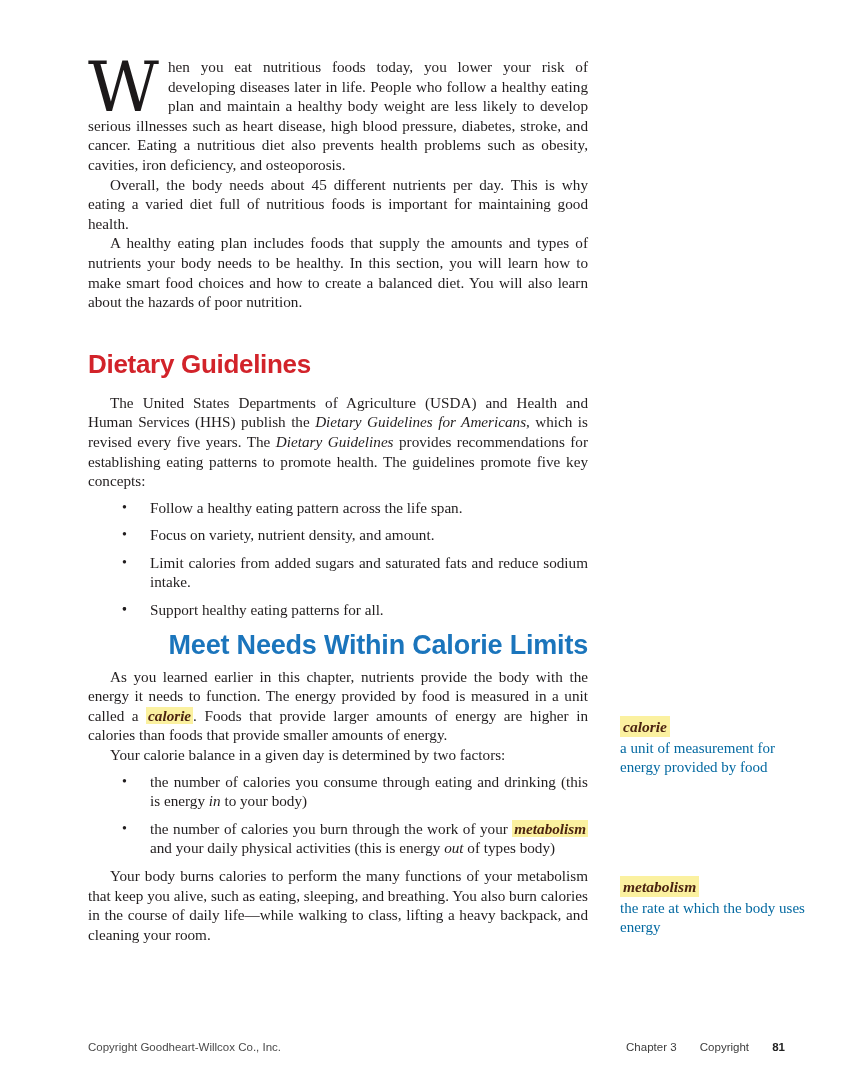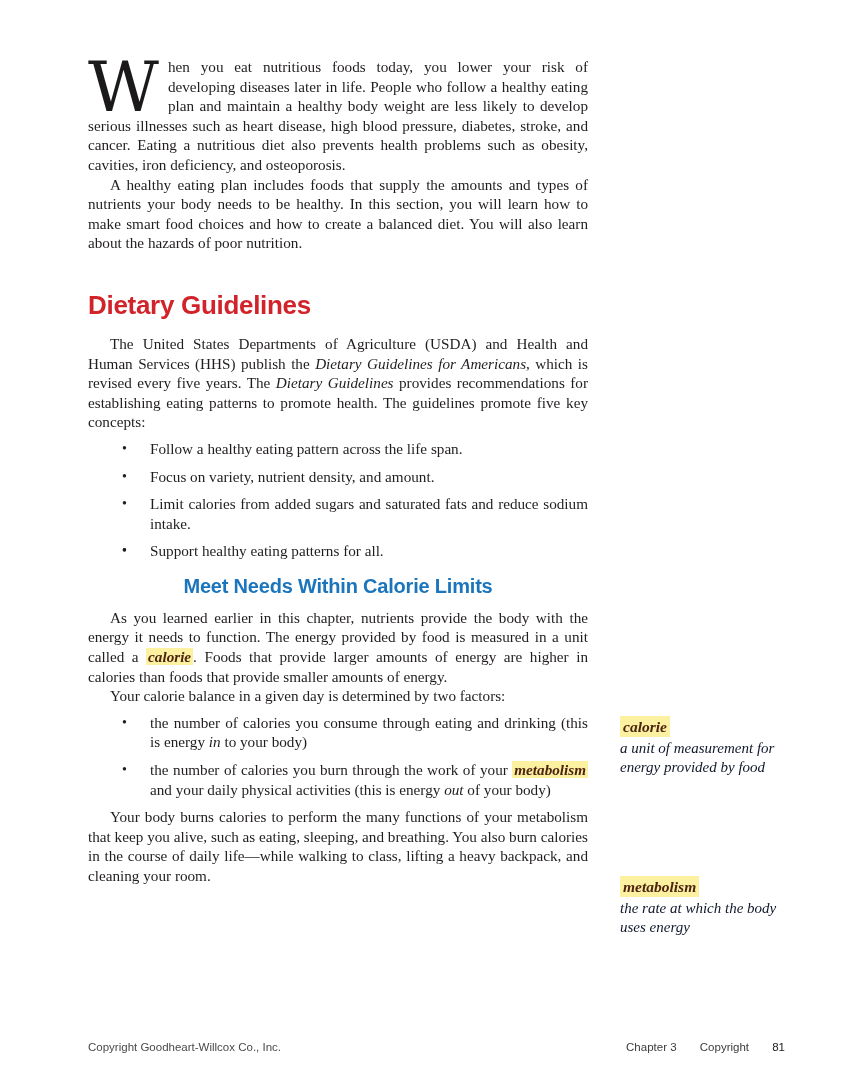--- a/index.html
+++ b/index.html
@@ -24,23 +24,23 @@
     color:#1c191a;
   }
   .h1-red{
     font-family:"Liberation Sans", sans-serif;
     font-weight:bold;font-size:26px;line-height:28px;
     color:var(--heading-red,#d2232a);
     margin:38px 0 15px 0;text-align:left;text-indent:0;letter-spacing:-0.3px;
   }
   .h2-blue{
     font-family:"Liberation Sans", sans-serif;
-    font-weight:bold;font-size:20px;line-height:22px;
+    font-weight:bold;font-size:27px;line-height:22px;
     color:var(--heading-blue,#1b75bc);
-    margin:14px 0 11px 0;text-align:center;text-indent:0;letter-spacing:-0.2px;
+    margin:14px 0 11px 0;text-align:right;text-indent:0;letter-spacing:-0.2px;
   }
   .bullet-list{margin:7px 0 0 0;padding:0;list-style:none;}
   .bullet-item{
     position:relative;margin:0 0 8px 0;padding-left:62px;text-indent:0;text-align:justify;
   }
   .bullet-item:last-child{margin-bottom:0;}
   .bullet-glyph{
     position:absolute;left:34px;top:0;
     font-size:14px;
   }
@@ -58,40 +58,41 @@
     font-size:15px;line-height:19px;text-align:left;
   }
   .margin-note .term{
     display:inline-block;
     font-weight:bold;font-style:italic;font-size:15.5px;
     color:var(--key-term,#4b2310);
     background:var(--highlight-yellow,#fbf1a0);
     padding:1px 3px;
     margin-bottom:2px;
   }
-  .margin-note .definition{font-style:italic;color:#0f172a;}
+  .margin-note .definition{color:#0369a1;}
   .footer{
     position:absolute;left:88px;top:1041px;width:697px;
     font-family:"Liberation Sans", sans-serif;
     font-size:11.5px;color:#4a4a4a;
     display:flex;justify-content:space-between;align-items:baseline;
   }
   .footer .right{color:#3c3c3c;}
   .footer .right span{margin-left:20px;}
-  .footer .pagenum{font-weight:normal;color:#222;}
+  .footer .pagenum{font-weight:bold;color:#222;}
 </style>
 </head>
 <body>
 
 <div class="page">
 
   <div class="main-col">
 
     <p class="para no-indent"><span class="dropcap">W</span><span>hen you eat nutritious foods today, you lower your risk of developing diseases later in life. People who follow a healthy eating plan and maintain a healthy body weight are less likely to develop serious illnesses such as heart disease, high blood pressure, diabetes, stroke, and cancer. Eating a nutritious diet also prevents health problems such as obesity, cavities, iron deficiency, and osteoporosis.</span></p>
 
+    <p class="para">Overall, the body needs about 45 different nutrients per day. This is why eating a varied diet full of nutritious foods is important for maintaining good health.</p>
 
     <p class="para">A healthy eating plan includes foods that supply the amounts and types of nutrients your body needs to be healthy. In this section, you will learn how to make smart food choices and how to create a balanced diet. You will also learn about the hazards of poor nutrition.</p>
 
     <h1 class="h1-red">Dietary Guidelines</h1>
 
     <p class="para"><span>The United States Departments of Agriculture (USDA) and Health and Human Services (HHS) publish the </span><span class="ital">Dietary Guidelines for Americans</span><span>, which is revised every five years. The </span><span class="ital">Dietary Guidelines</span><span> provides recommendations for establishing eating patterns to promote health. The guidelines promote five key concepts:</span></p>
 
     <ul class="bullet-list">
       <li class="bullet-item"><span class="bullet-glyph">•</span><span>Follow a healthy eating pattern across the life span.</span></li>
       <li class="bullet-item"><span class="bullet-glyph">•</span><span>Focus on variety, nutrient density, and amount.</span></li>
@@ -102,21 +103,21 @@
 
     <h2 class="h2-blue">Meet Needs Within Calorie Limits</h2>
 
     <p class="para"><span>As you learned earlier in this chapter, nutrients provide the body with the energy it needs to function. The energy provided by food is measured in a unit called a </span><span class="key-term">calorie</span><span>. Foods that provide larger amounts of energy are higher in calories than foods that provide smaller amounts of energy.</span></p>
 
 
     <p class="para">Your calorie balance in a given day is determined by two factors:</p>
 
     <ul class="bullet-list">
       <li class="bullet-item"><span class="bullet-glyph">•</span><span>the number of calories you consume through eating and drinking (this is energy </span><span class="ital">in</span><span> to your body)</span></li>
-      <li class="bullet-item"><span class="bullet-glyph">•</span><span>the number of calories you burn through the work of your </span><span class="key-term">metabolism</span><span> and your daily physical activities (this is energy </span><span class="ital">out</span><span> of your body)</span></li>
+      <li class="bullet-item"><span class="bullet-glyph">•</span><span>the number of calories you burn through the work of your </span><span class="key-term">metabolism</span><span> and your daily physical activities (this is energy </span><span class="ital">out</span><span> of types body)</span></li>
     </ul>
 
     <div class="spacer-after-list"></div>
 
     <p class="para">Your body burns calories to perform the many functions of your metabolism that keep you alive, such as eating, sleeping, and breathing. You also burn calories in the course of daily life—while walking to class, lifting a heavy backpack, and cleaning your room.</p>
 
   </div>
 
   <div class="margin-col">
     <div class="margin-note" style="top:716px;">

